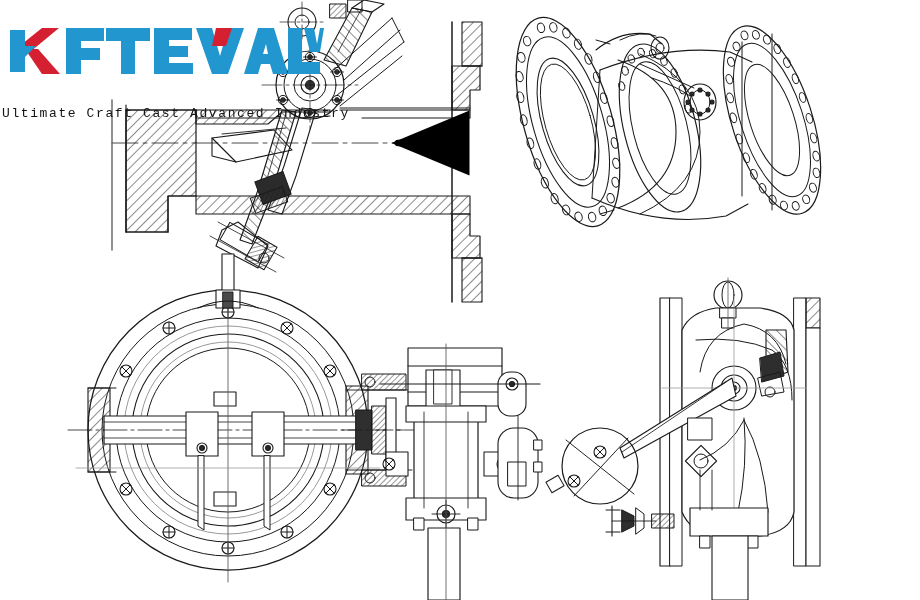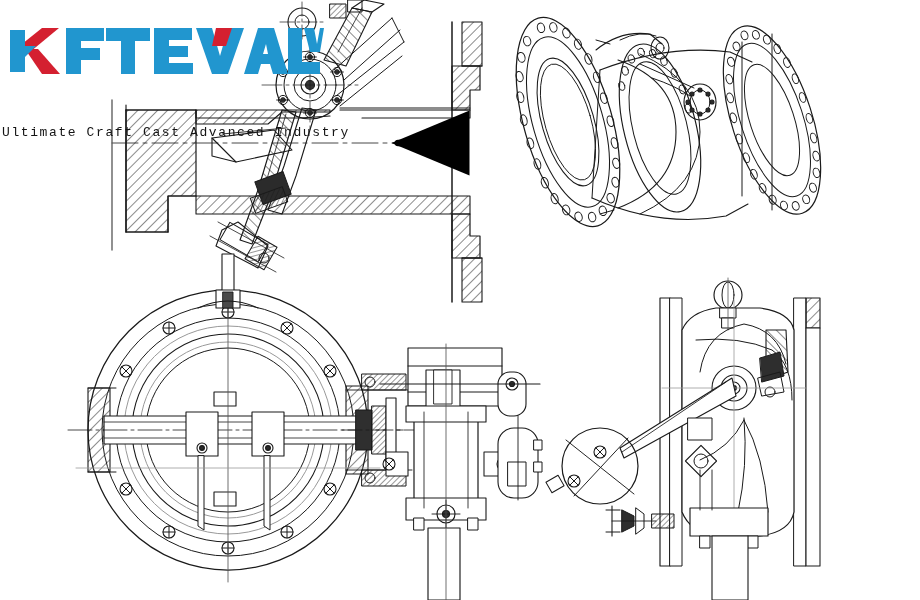--- a/index.html
+++ b/index.html
@@ -5,21 +5,21 @@
 <style>
   html,body{margin:0;padding:0;background:#ffffff;}
   body{width:920px;height:600px;overflow:hidden;position:relative;
        font-family:"Liberation Sans",sans-serif;}
   #sheet{position:relative;width:920px;height:600px;background:#fff;}
   #drawing{position:absolute;left:0;top:0;width:920px;height:600px;}
   #brand{position:absolute;left:0;top:22px;width:330px;height:90px;pointer-events:none;}
   #brand-mark{position:absolute;left:4px;top:0;width:320px;height:58px;}
   #tagline{position:absolute;left:2px;top:84px;width:340px;
            font-family:"Liberation Mono",monospace;font-size:13px;
-           letter-spacing:1.6px;color:#141414;white-space:nowrap;margin-top:19px;}
+           letter-spacing:1.6px;color:#141414;white-space:nowrap;}
 </style>
 </head>
 <body>
 
 <div id="sheet">
 
   <svg id="drawing" viewBox="0 0 920 600">
     <defs>
       <pattern id="hatchR" width="7" height="7" patternTransform="rotate(45)" patternUnits="userSpaceOnUse">
         <line x1="0" y1="0" x2="0" y2="7" stroke="#1a1a1a" stroke-width="1"></line>

